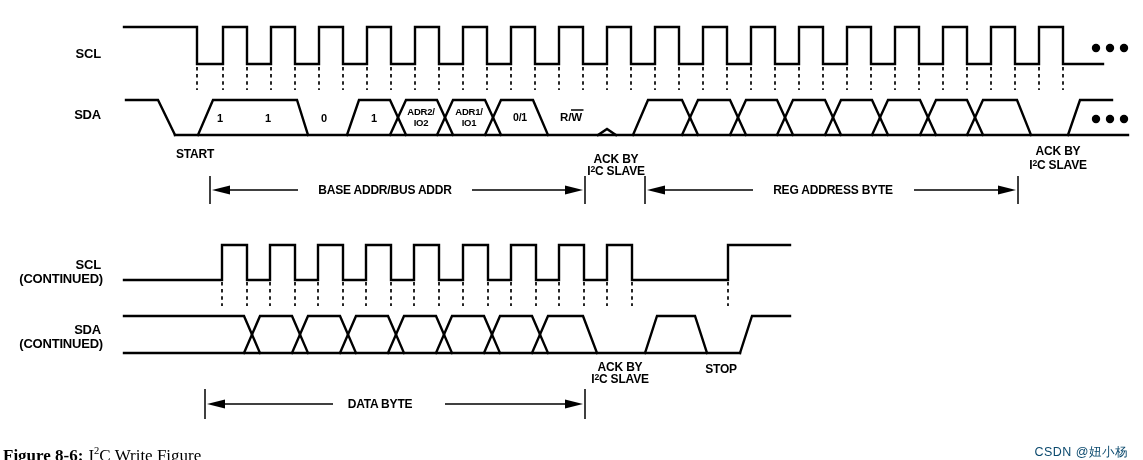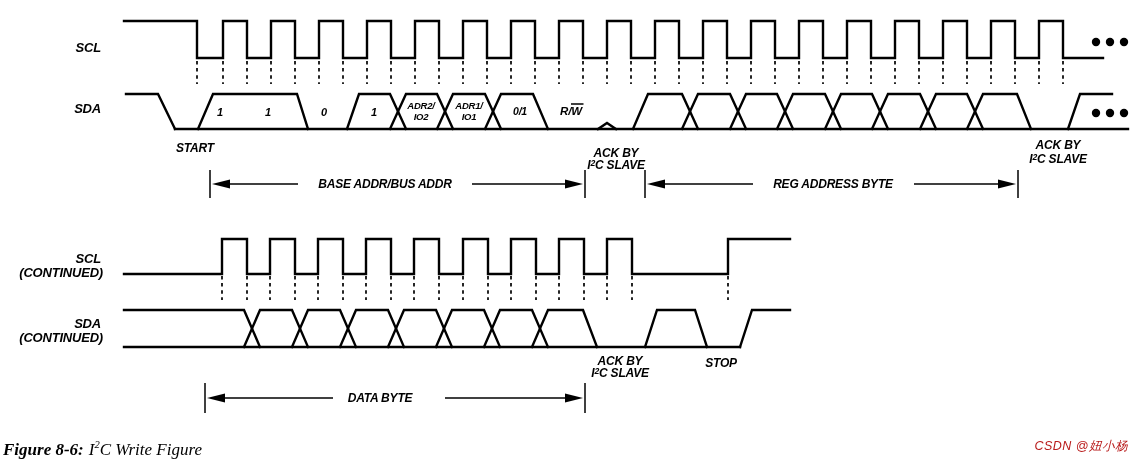--- a/index.html
+++ b/index.html
@@ -1,30 +1,30 @@
 <!DOCTYPE html>
 <html><head>
 <meta charset="utf-8">
 <style>
   html,body{margin:0;padding:0;background:#ffffff;}
   body{width:1143px;height:460px;position:relative;font-family:"Liberation Sans",sans-serif;overflow:hidden;}
-  .figure{position:absolute;left:0;top:6px;width:1143px;height:389px;font-style:italic;}
+  .figure{position:absolute;left:0;top:12px;width:1143px;height:389px;}
   svg{position:absolute;left:0;top:0;display:block;}
   .wave{fill:none;stroke:#000;stroke-width:2.4;stroke-linejoin:miter;stroke-linecap:square;}
   .dash{stroke:#000;stroke-width:1.7;stroke-dasharray:3.5 3.6;}
   .dot{fill:#000;stroke:none;}
   .tick{stroke:#000;stroke-width:1.5;}
   .shaft{stroke:#000;stroke-width:1.5;}
   .head{fill:#000;stroke:none;}
   .lbl{fill:#000;font-family:"Liberation Sans",sans-serif;font-weight:bold;letter-spacing:-0.2px;}
   .caption{position:absolute;left:3px;top:433px;font-family:"Liberation Serif",serif;font-size:17px;color:#000;white-space:nowrap;}
   .caption .cap-b{font-weight:bold;}
   .caption .cap-title{margin-left:5px;}
   .caption sup{font-size:62%;}
-  .watermark{position:absolute;right:15px;top:432px;font-size:12.5px;color:#b91c1c;letter-spacing:0.5px;}
+  .watermark{position:absolute;right:15px;top:432px;font-size:12.5px;color:#0c4a6e;letter-spacing:0.5px;}
 </style>
 </head>
 <body>
 
 <div class="figure">
   <svg width="1143" height="460" xmlns="http://www.w3.org/2000/svg" viewBox="0 0 1143 460">
       <g>
         <polyline class="wave" points="124,15 197,15 197,52 223,52 223,15 247,15 247,52 271,52 271,15 295,15 295,52 319,52 319,15 343,15 343,52 367,52 367,15 391,15 391,52 415,52 415,15 439,15 439,52 463,52 463,15 487,15 487,52 511,52 511,15 535,15 535,52 559,52 559,15 583,15 583,52 607,52 607,15 631,15 631,52 655,52 655,15 679,15 679,52 703,52 703,15 727,15 727,52 751,52 751,15 775,15 775,52 799,52 799,15 823,15 823,52 847,52 847,15 871,15 871,52 895,52 895,15 919,15 919,52 943,52 943,15 967,15 967,52 991,52 991,15 1015,15 1015,52 1039,52 1039,15 1063,15 1063,52 1103,52"></polyline>
         <line class="dash" x1="197" y1="55" x2="197" y2="78"></line>
         <line class="dash" x1="223" y1="55" x2="223" y2="78"></line>

